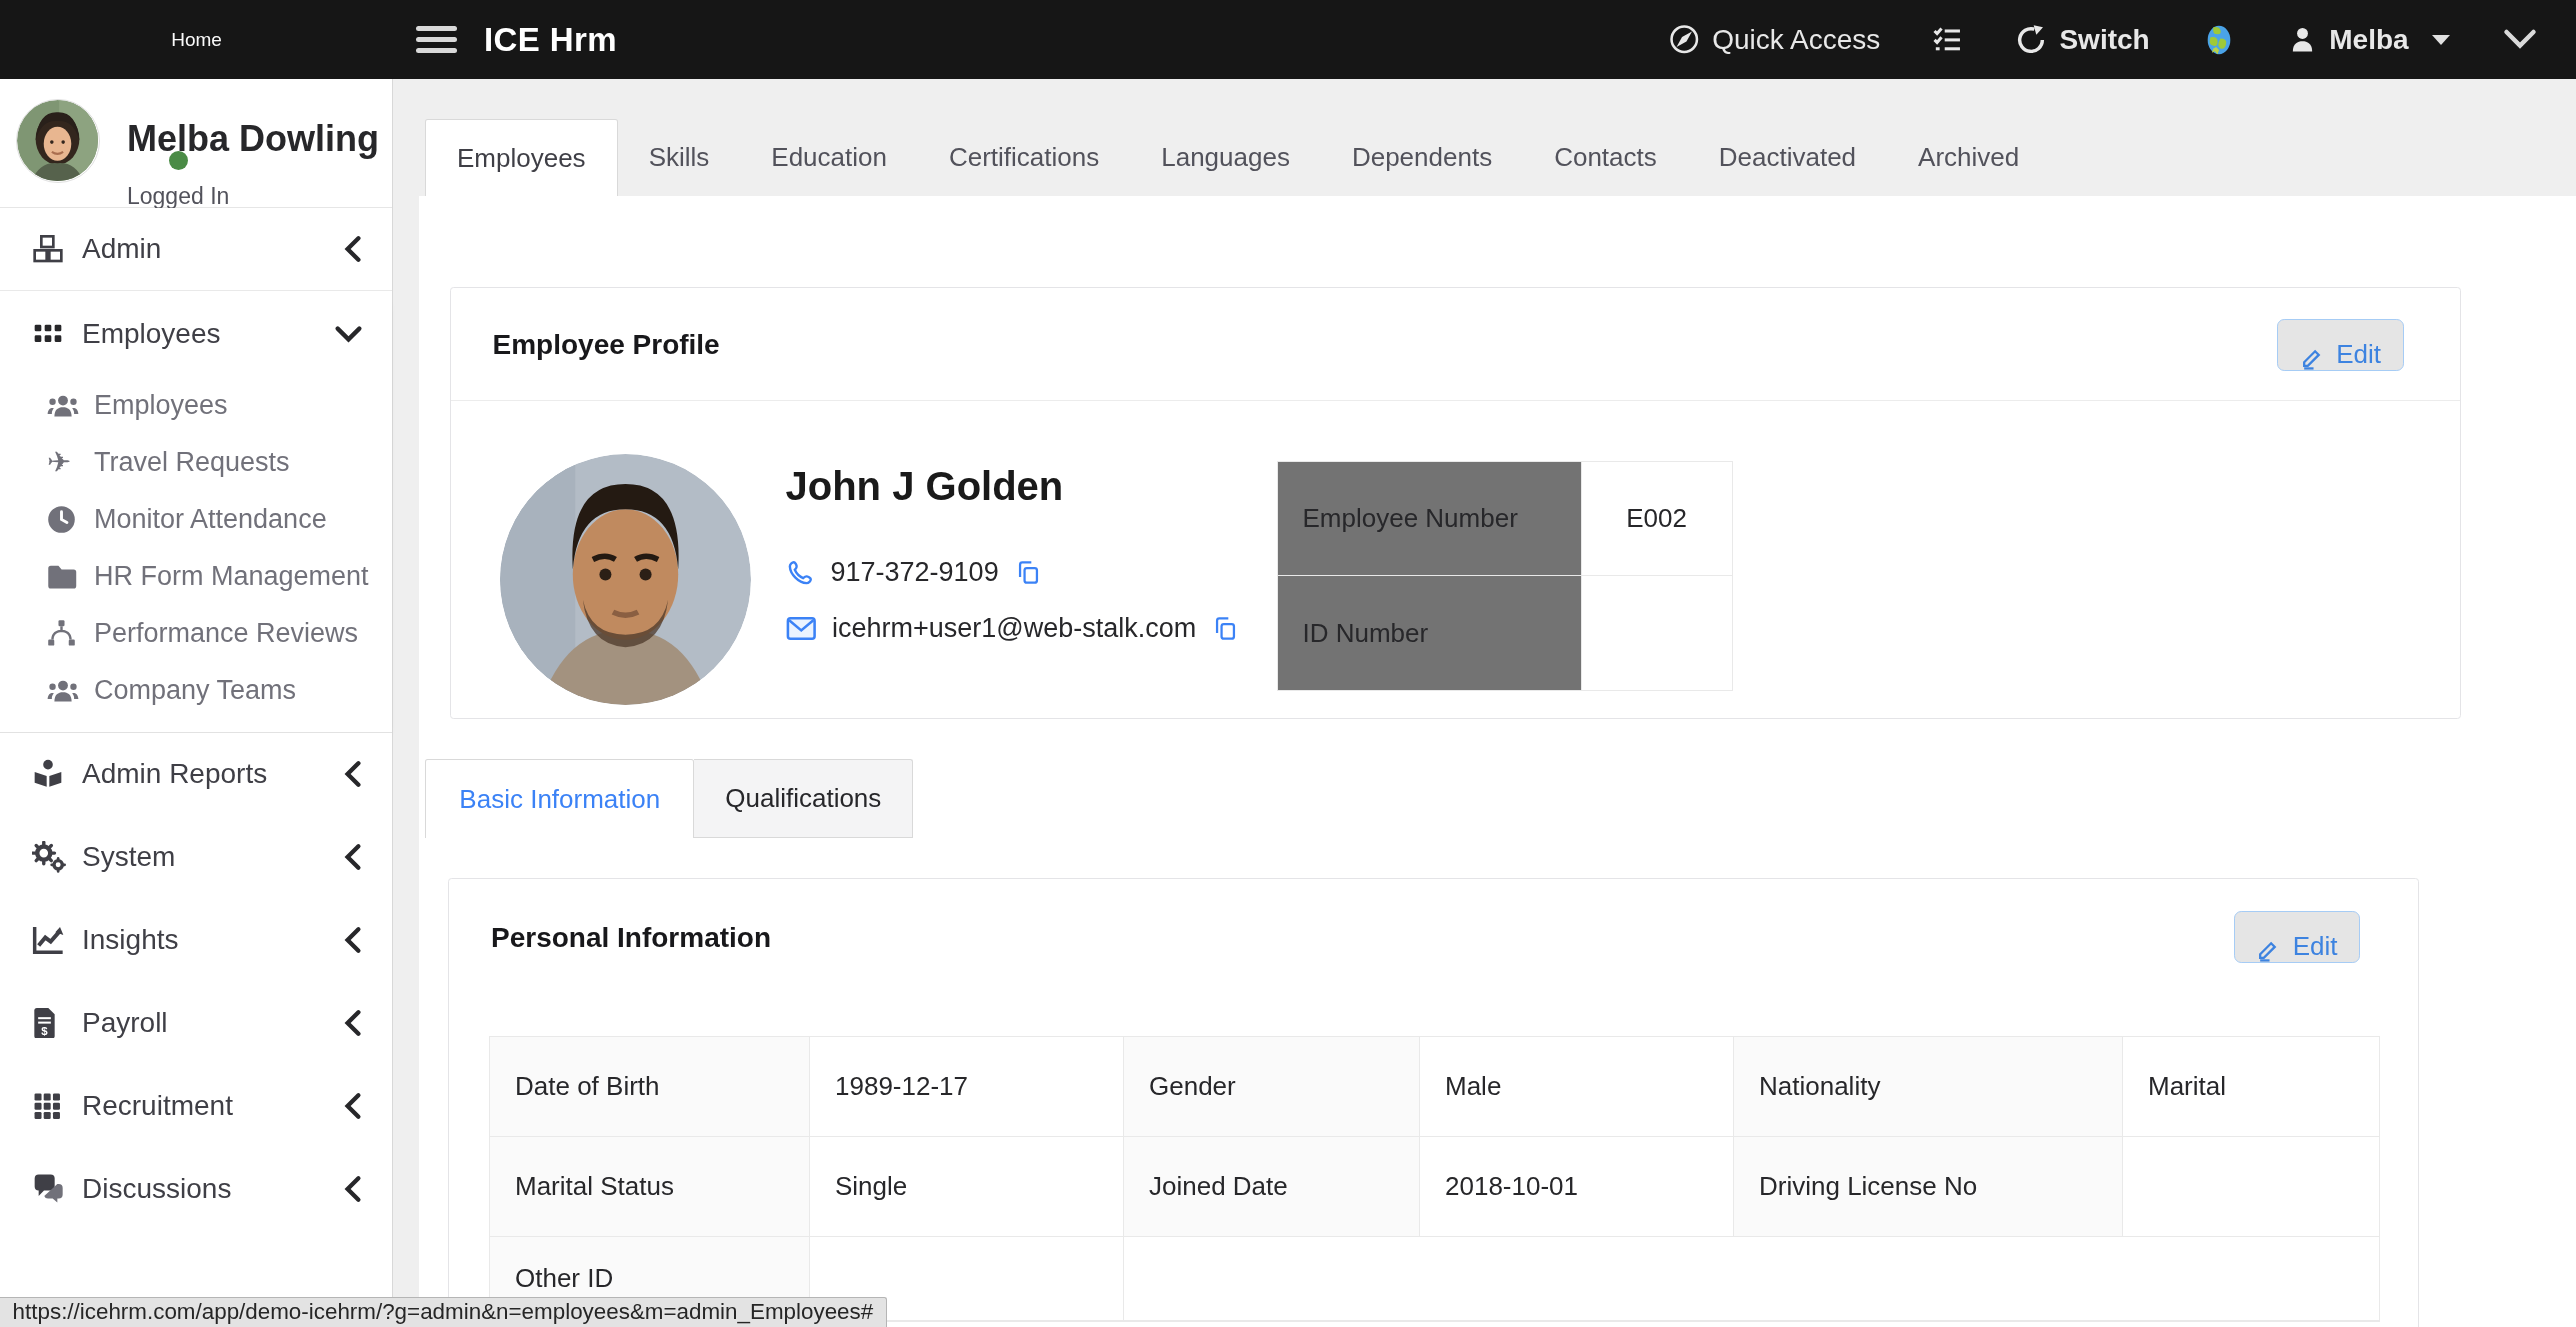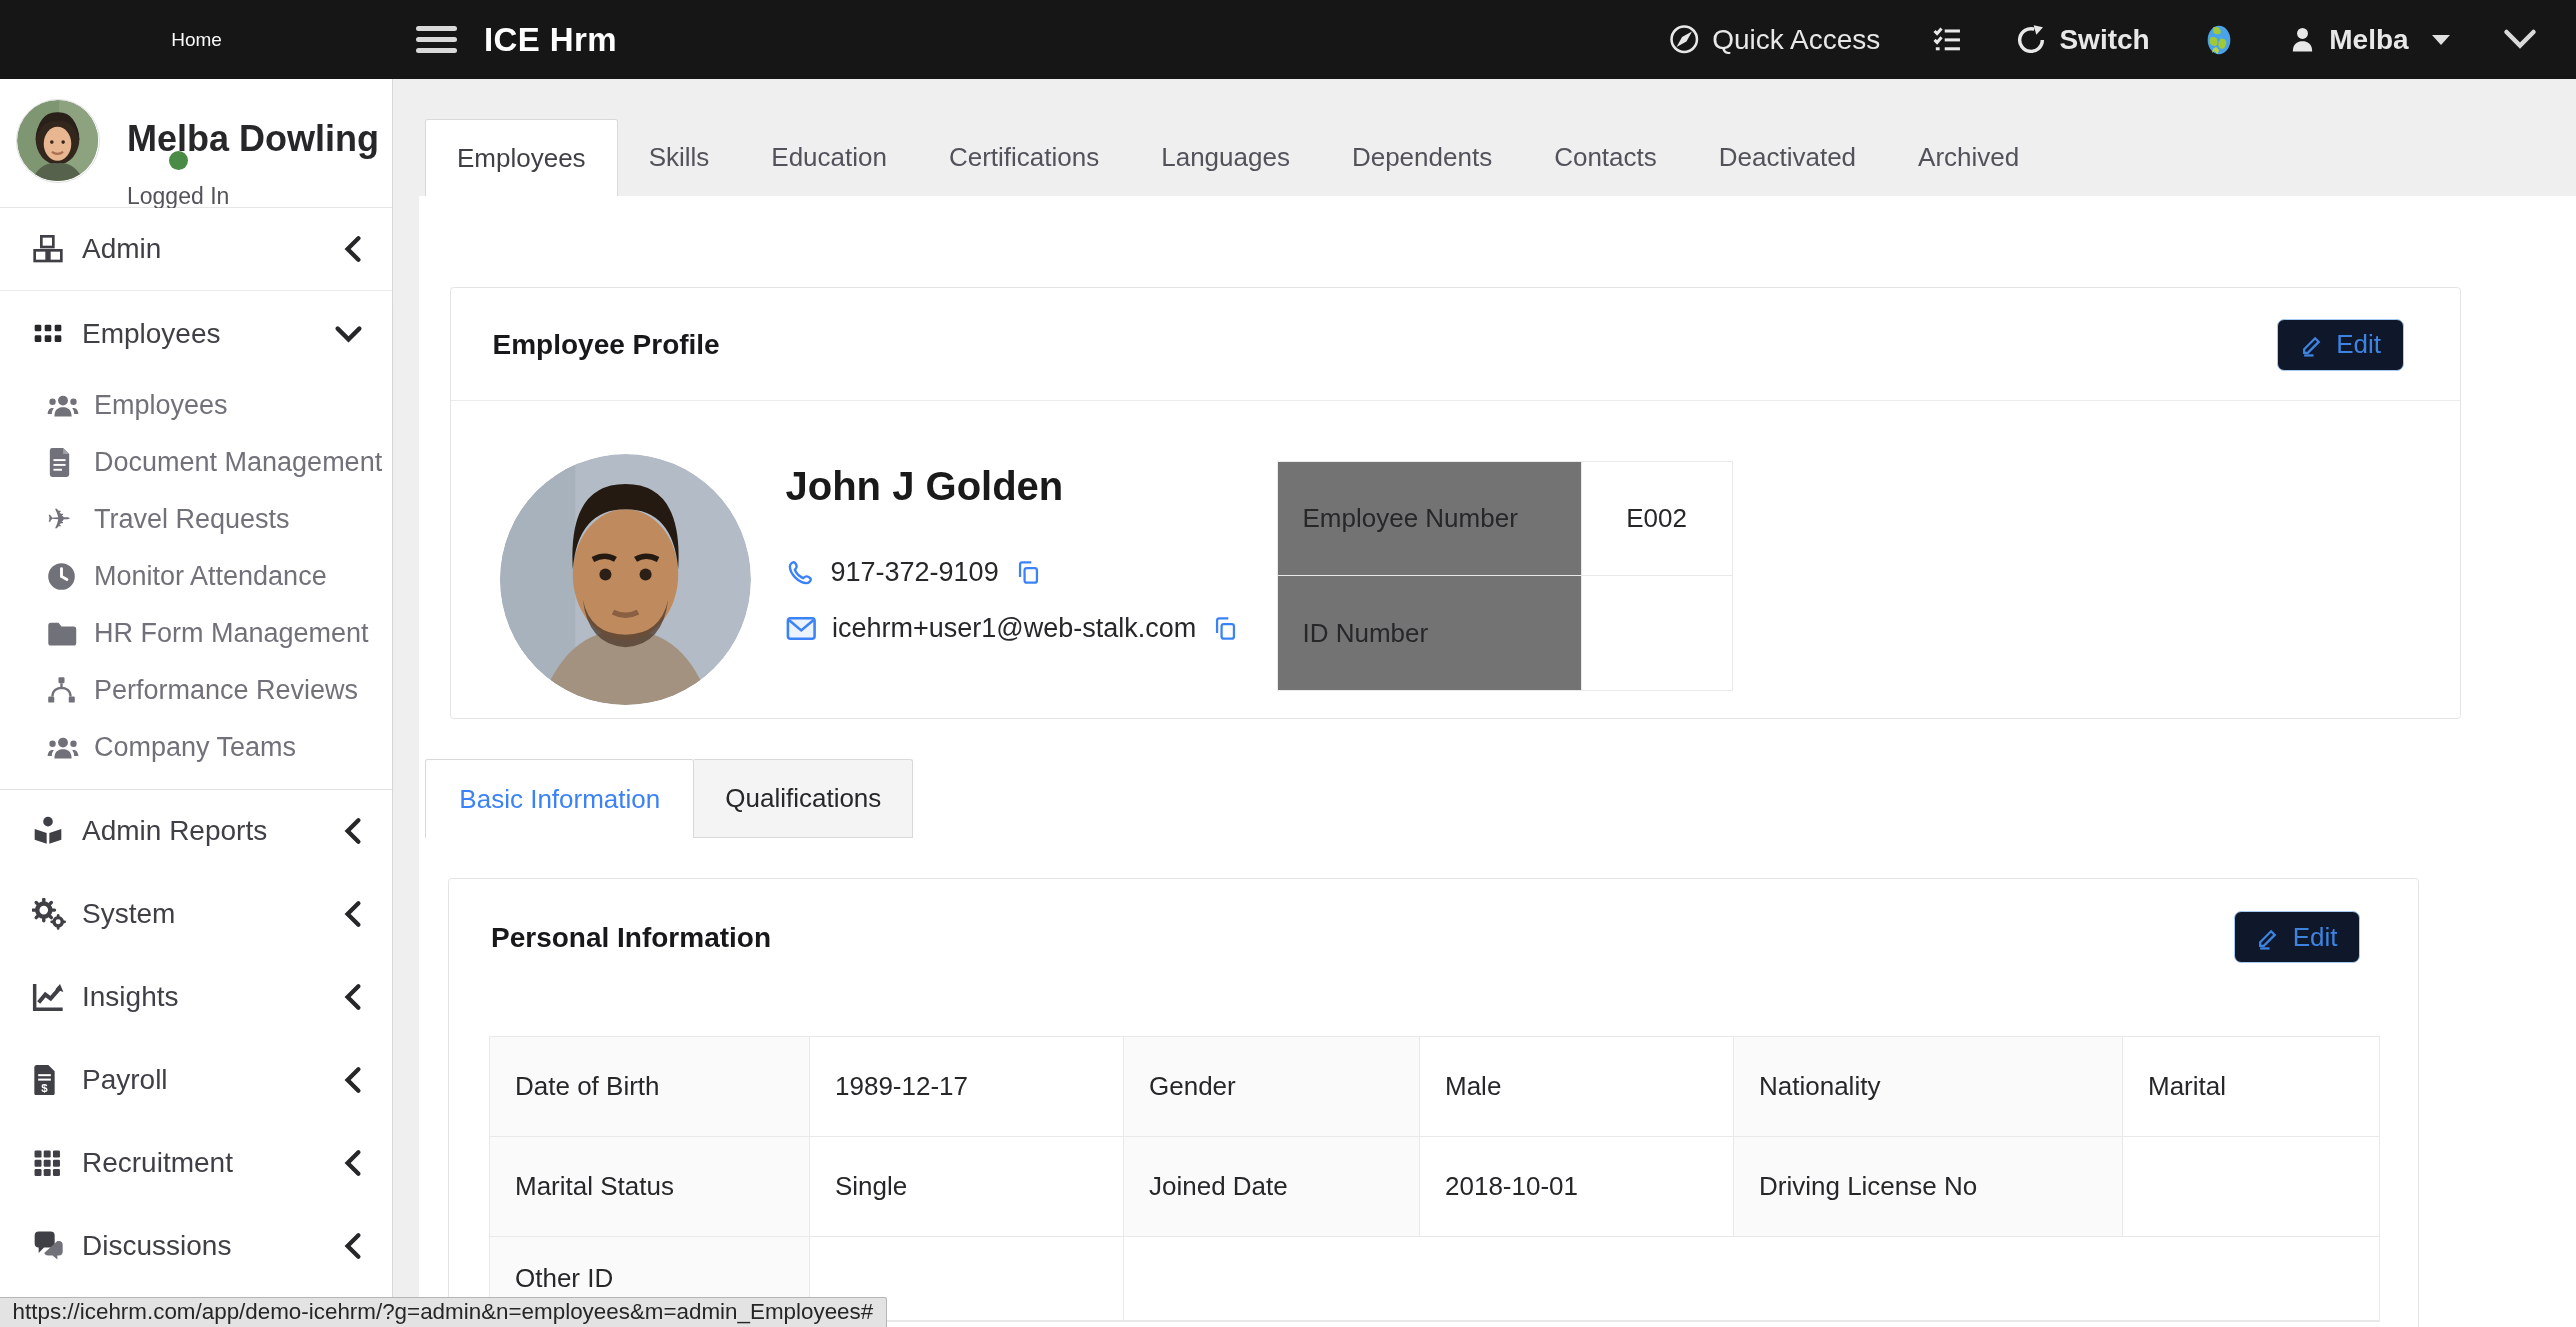--- a/index.html
+++ b/index.html
@@ -39,21 +39,21 @@
   .main { position:absolute; left:393px; top:79px; right:0; bottom:0; background:#efefef; overflow:hidden; }
   .tabbar { position:absolute; left:32px; top:40px; height:77px; display:flex; z-index:3; }
   .tab { padding:0 31px; line-height:77px; font-size:26px; color:#52525b; cursor:pointer; }
   .tab.active { background:#fff; border:0.9px solid #d9d9d9; border-bottom:none; border-radius:2.7px 2.7px 0 0; color:#3f3f46; }
   .panel { position:absolute; left:26px; top:117px; right:0; bottom:0; background:#fff; }
 
   .card { position:absolute; background:#fff; border:0.9px solid #e4e4e7; border-radius:3.6px; }
   .card-profile { left:30.5px; top:91px; width:2011px; height:432px; }
   .card-head { height:113px; position:relative; border-bottom:0.9px solid #ececec; }
   .card-title { position:absolute; left:42px; top:0; line-height:113px; font-size:28px; font-weight:600; color:#18181b; }
-  .edit-btn { position:absolute; height:52px; display:flex; align-items:center; gap:11.7px; padding:0 21.5px; background:#0f172a; border:1.8px solid #a6ccf5; border-radius:7.2px; color:#3d83e0; font-size:26px; cursor:pointer; }
+  .edit-btn { position:absolute; height:52px; display:flex; align-items:flex-end; gap:11.7px; padding:0 21.5px; background:#e5e5e5; border:1.8px solid #a6ccf5; border-radius:7.2px; color:#3d83e0; font-size:26px; cursor:pointer; }
   .edit-btn.p1 { right:56px; top:30.5px; }
   .card-body { position:relative; height:318px; }
   .p-avatar { position:absolute; left:49px; top:53px; width:251px; height:251px; border-radius:50%; overflow:hidden; }
   .p-name { position:absolute; left:335px; top:63px; font-size:40px; font-weight:700; color:#1a1a1a; }
   .p-row { position:absolute; left:335px; display:flex; align-items:center; gap:16px; font-size:27px; color:#27272a; }
   .p-row.phone { top:156px; }
   .p-row.email { top:212px; }
   .copy-btn { cursor:pointer; display:flex; }
   .sum-table { position:absolute; left:826px; top:60px; display:grid; grid-template-columns:304px 150px; grid-auto-rows:114px; border:0.9px solid #e9e9e9; }
   .sum-table .cell { display:flex; align-items:center; font-size:26px; color:#27272a; border-bottom:0.9px solid #e9e9e9; }
@@ -230,34 +230,20 @@
         <svg width="32" height="27" viewBox="0 0 26 20" fill="#71717a">
             <circle cx="13" cy="6" r="4"></circle>
             <path d="M6 19 C6 13.5 9 11.5 13 11.5 C17 11.5 20 13.5 20 19 Z"></path>
             <circle cx="4.5" cy="7" r="2.6"></circle>
             <path d="M0.5 17 C0.8 13 3 11.8 5.5 12.2 C4 14 3.8 16 4 17 Z"></path>
             <circle cx="21.5" cy="7" r="2.6"></circle>
             <path d="M25.5 17 C25.2 13 23 11.8 20.5 12.2 C22 14 22.2 16 22 17 Z"></path>
           </svg>
       </span>
       <span>Employees</span>
-    </div>
-    <div class="sb-subitem">
-      <span class="sicon">
-        <svg width="25" height="29" viewBox="0 0 18 24">
-            <path d="M1 2 a2 2 0 0 1 2-2 H12 L17 5 V22 a2 2 0 0 1-2 2 H3 a2 2 0 0 1-2-2 Z" fill="#71717a"></path>
-            <path d="M12 0 L17 5 H12 Z" fill="#a1a1aa"></path>
-            <g stroke="#fff" stroke-width="1.6">
-              <line x1="4" y1="10" x2="14" y2="10"></line>
-              <line x1="4" y1="14" x2="14" y2="14"></line>
-              <line x1="4" y1="18" x2="11" y2="18"></line>
-            </g>
-          </svg>
-      </span>
-      <span>Document Management</span>
     </div>
     <div class="sb-subitem">
       <span class="sicon">
           <span class="glyph-plane">✈</span>
         </span>
       <span>Travel Requests</span>
     </div>
     <div class="sb-subitem">
       <span class="sicon">
         <svg width="29" height="29" viewBox="0 0 24 24">

